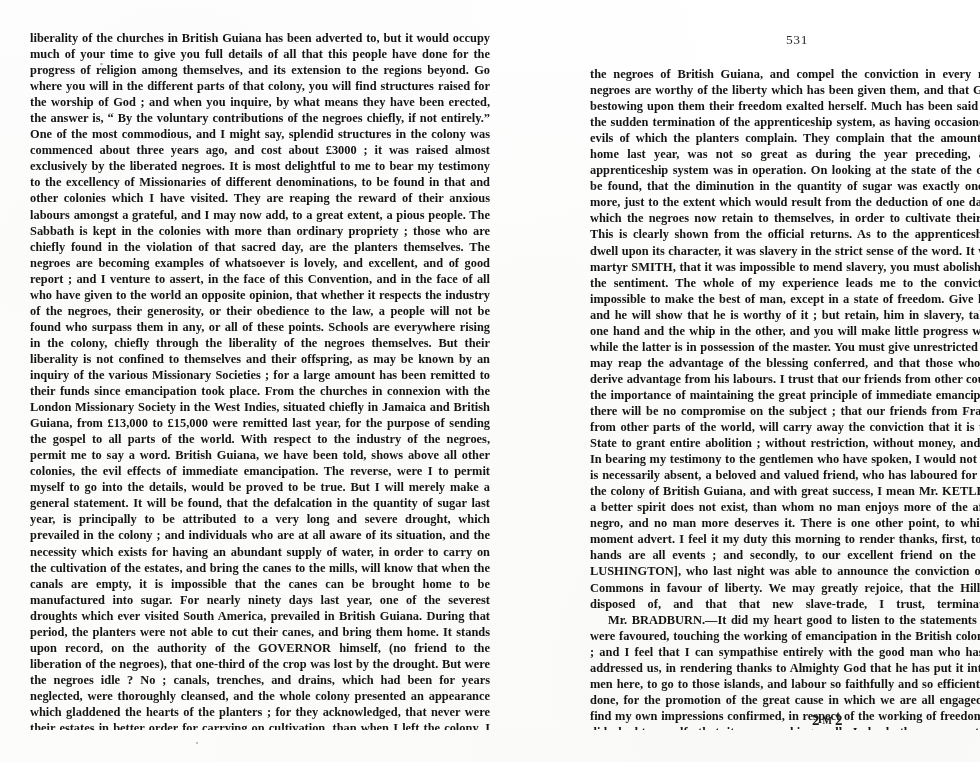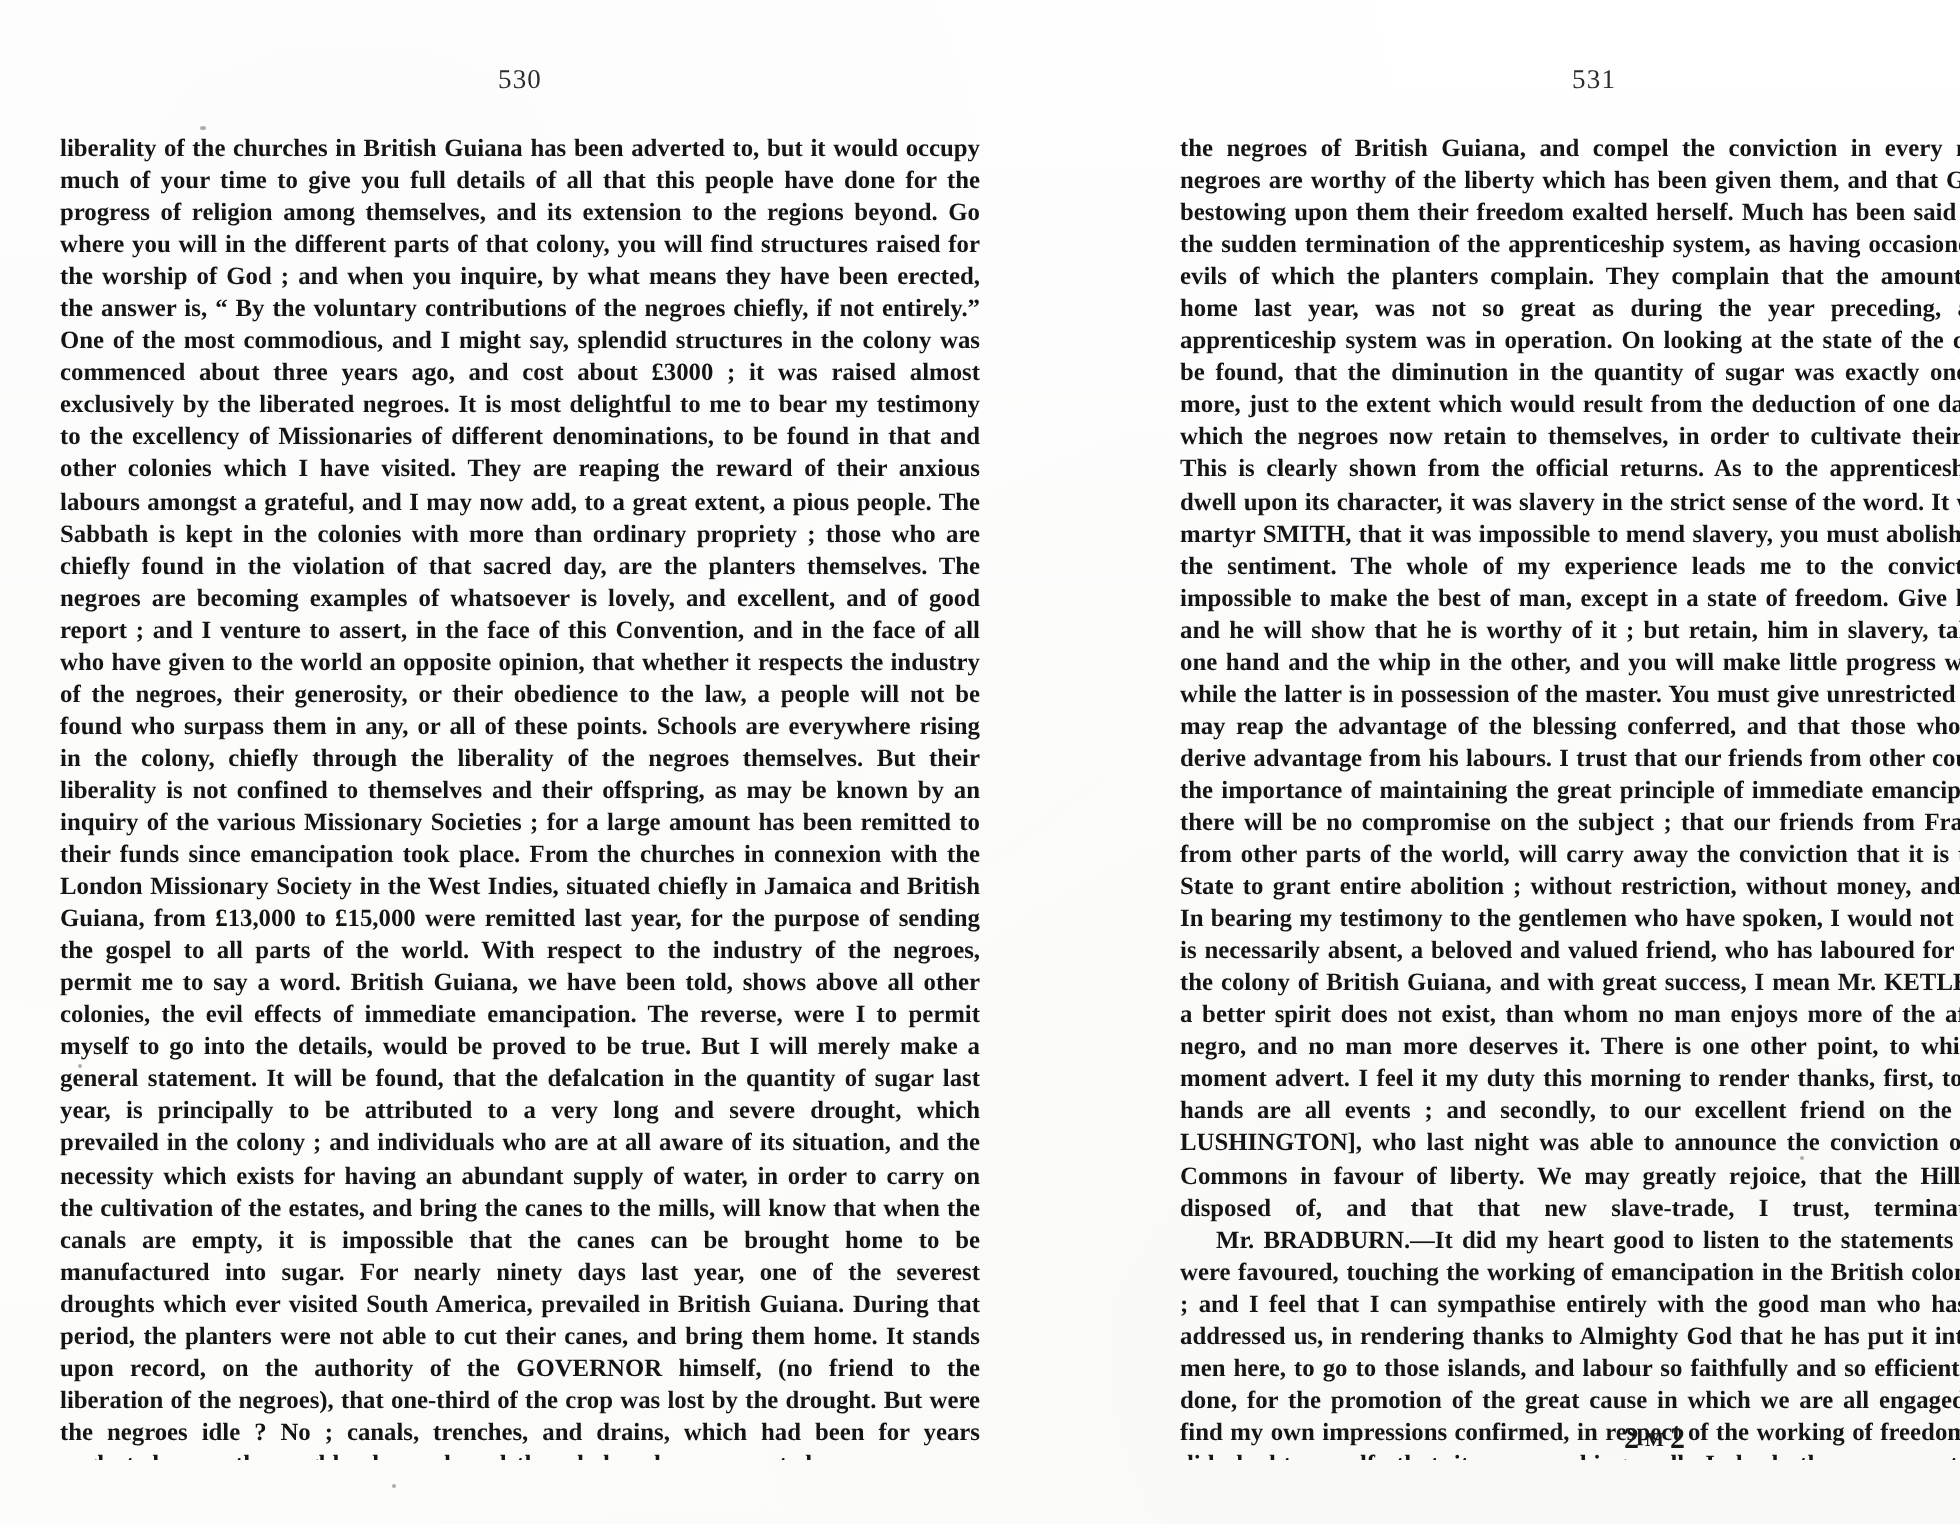--- a/index.html
+++ b/index.html
@@ -126,21 +126,20 @@
 
   <div class="speckle" style="left:100px; top:63px; width:3px; height:2px;"></div>
   <div class="speckle" style="left:39px; top:532px; width:2px; height:2px;"></div>
   <div class="speckle" style="left:38px; top:634px; width:2px; height:2px;"></div>
   <div class="speckle" style="left:196px; top:742px; width:2px; height:2px;"></div>
   <div class="speckle" style="left:900px; top:578px; width:2px; height:2px;"></div>
 
   <div class="columns">
 
     <div class="column left">
-      <div class="folio">530</div>
       <div class="body-text">
         <p>liberality of the churches in British Guiana has been adverted to, but it would occupy much of your time to give you full details of all that this people have done for the progress of religion among themselves, and its extension to the regions beyond. Go where you will in the different parts of that colony, you will find structures raised for the worship of God ; and when you inquire, by what means they have been erected, the answer is, “ By the voluntary contributions of the negroes chiefly, if not entirely.” One of the most commodious, and I might say, splendid structures in the colony was commenced about three years ago, and cost about £3000 ; it was raised almost exclusively by the liberated negroes. It is most delightful to me to bear my testimony to the excellency of Missionaries of different denominations, to be found in that and other colonies which I have visited. They are reaping the reward of their anxious labours amongst a grateful, and I may now add, to a great extent, a pious people. The Sabbath is kept in the colonies with more than ordinary propriety ; those who are chiefly found in the violation of that sacred day, are the planters themselves. The negroes are becoming examples of whatsoever is lovely, and excellent, and of good report ; and I venture to assert, in the face of this Convention, and in the face of all who have given to the world an opposite opinion, that whether it respects the industry of the negroes, their generosity, or their obedience to the law, a people will not be found who surpass them in any, or all of these points. Schools are everywhere rising in the colony, chiefly through the liberality of the negroes themselves. But their liberality is not confined to themselves and their offspring, as may be known by an inquiry of the various Missionary Societies ; for a large amount has been remitted to their funds since emancipation took place. From the churches in connexion with the London Missionary Society in the West Indies, situated chiefly in Jamaica and British Guiana, from £13,000 to £15,000 were remitted last year, for the purpose of sending the gospel to all parts of the world. With respect to the industry of the negroes, permit me to say a word. British Guiana, we have been told, shows above all other colonies, the evil effects of immediate emancipation. The reverse, were I to permit myself to go into the details, would be proved to be true. But I will merely make a general statement. It will be found, that the defalcation in the quantity of sugar last year, is principally to be attributed to a very long and severe drought, which prevailed in the colony ; and individuals who are at all aware of its situation, and the necessity which exists for having an abundant supply of water, in order to carry on the cultivation of the estates, and bring the canes to the mills, will know that when the canals are empty, it is impossible that the canes can be brought home to be manufactured into sugar. For nearly ninety days last year, one of the severest droughts which ever visited South America, prevailed in British Guiana. During that period, the planters were not able to cut their canes, and bring them home. It stands upon record, on the authority of the GOVERNOR himself, (no friend to the liberation of the negroes), that one-third of the crop was lost by the drought. But were the negroes idle ? No ; canals, trenches, and drains, which had been for years neglected, were thoroughly cleansed, and the whole colony presented an appearance which gladdened the hearts of the planters ; for they acknowledged, that never were their estates in better order for carrying on cultivation, than when I left the colony. I am rejoiced that I have been able to bear this general testimony. I should have been glad to have gone into details, inasmuch as I think we could make out a triumphant case for</p>
       </div>
     </div>
 
     <div class="column right">
       <div class="folio">531</div>
       <div class="body-text">
         <p>the negroes of British Guiana, and compel the conviction in every mind, that the negroes are worthy of the liberty which has been given them, and that Great Britain in bestowing upon them their freedom exalted herself. Much has been said in reference to the sudden termination of the apprenticeship system, as having occasioned many of the evils of which the planters complain. They complain that the amount of sugar sent home last year, was not so great as during the year preceding, and when the apprenticeship system was in operation. On looking at the state of the question, it will be found, that the diminution in the quantity of sugar was exactly one-sixth, and no more, just to the extent which would result from the deduction of one day from the six, which the negroes now retain to themselves, in order to cultivate their own grounds. This is clearly shown from the official returns. As to the apprenticeship, I need not dwell upon its character, it was slavery in the strict sense of the word. It was said by the martyr SMITH, that it was impossible to mend slavery, you must abolish it ; and I echo the sentiment. The whole of my experience leads me to the conviction, that it is impossible to make the best of man, except in a state of freedom. Give him his liberty, and he will show that he is worthy of it ; but retain, him in slavery, take the Bible in one hand and the whip in the other, and you will make little progress with the former, while the latter is in possession of the master. You must give unrestricted liberty, that he may reap the advantage of the blessing conferred, and that those who confer it may derive advantage from his labours. I trust that our friends from other countries will feel the importance of maintaining the great principle of immediate emancipation, and that there will be no compromise on the subject ; that our friends from France, as well as from other parts of the world, will carry away the conviction that it is the duty of the State to grant entire abolition ; without restriction, without money, and without price. In bearing my testimony to the gentlemen who have spoken, I would not forget one who is necessarily absent, a beloved and valued friend, who has laboured for many years, in the colony of British Guiana, and with great success, I mean Mr. KETLEY, than whom a better spirit does not exist, than whom no man enjoys more of the affections of the negro, and no man more deserves it. There is one other point, to which I will for a moment advert. I feel it my duty this morning to render thanks, first, to Him in whose hands are all events ; and secondly, to our excellent friend on the platform, [Dr. LUSHINGTON], who last night was able to announce the conviction of the House of Commons in favour of liberty. We may greatly rejoice, that the Hill Coolie Bill is disposed of, and that that new slave-trade, I trust, terminated for ever.</p>
         <p class="indent">Mr. BRADBURN.—It did my heart good to listen to the statements with which we were favoured, touching the working of emancipation in the British colonial possessions ; and I feel that I can sympathise entirely with the good man who has so eloquently addressed us, in rendering thanks to Almighty God that he has put it into the hearts of men here, to go to those islands, and labour so faithfully and so efficiently as they have done, for the promotion of the great cause in which we are all engaged. I am glad to find my own impressions confirmed, in respect of the working of freedom there. I never did doubt myself, that it was working well. Indeed, there was not an intelligent abolitionist, I may say an abolitionist in the world, who had any doubt, before the experiment was made, that it would work well, for every such man</p>

